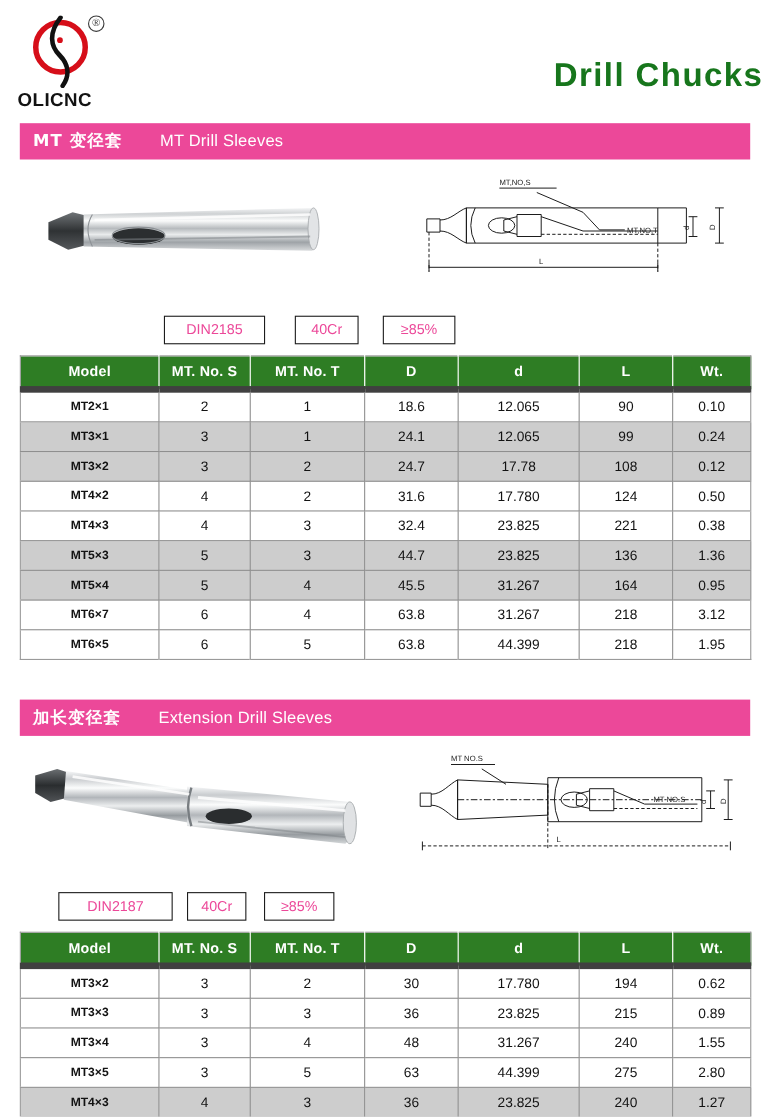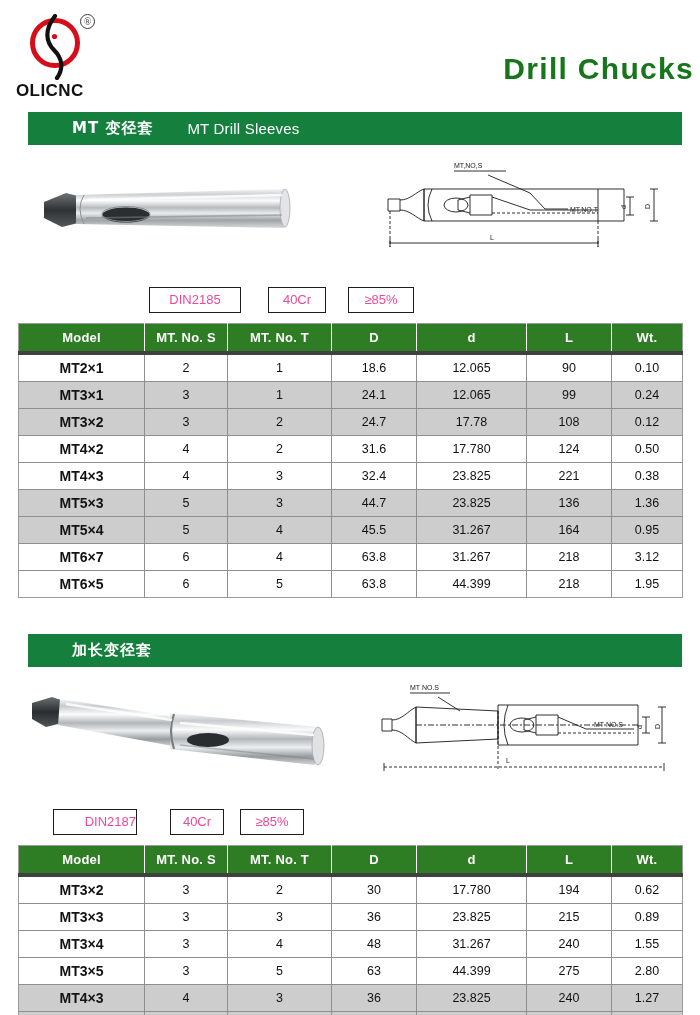--- a/index.html
+++ b/index.html
@@ -82,26 +82,25 @@
     font-weight: bold;
     color: #17761c;
     letter-spacing: 1.3px;
     font-family: "Liberation Sans", sans-serif;
   }
 
   
   .section-bar {
     position: relative;
     height: 33px;
-    background: #15803d;
-    margin: 0 18px 0 28px;
+    background: #ec4899;
+    margin: 0 18px 0 18px;
     color: #ffffff;
     display: flex;
     align-items: center;
-    padding-left: 32px;
   }
   .section-bar .cn {
     font-size: 15px;
     font-weight: bold;
     margin-left: 12px;
     font-family: "DejaVu Sans", "Liberation Sans", sans-serif;
     letter-spacing: 1px;
   }
   .section-bar .en {
     font-size: 15px;
@@ -159,37 +158,37 @@
     table-layout: fixed;
     border: 1px solid #9a9a9a;
   }
   .spec-table th {
     background: #2e7d24;
     color: #ffffff;
     font-size: 13px;
     font-weight: bold;
     height: 25px;
     border-right: 1px solid #ffffff;
-    border-bottom: 4px solid #404040;
+    border-bottom: 6px solid #404040;
     letter-spacing: 0.2px;
   }
   .spec-table th:last-child { border-right: none; }
   .spec-table td {
     font-size: 12.5px;
     color: #121212;
     height: 24px;
     text-align: center;
     border-right: 1px solid #8f8f8f;
     border-bottom: 1px solid #8f8f8f;
   }
   .spec-table td:last-child { border-right: none; }
   .spec-table tr:last-child td { border-bottom: none; }
   .spec-table td.model {
     font-weight: bold;
-    font-size: 14px;
+    font-size: 11px;
   }
   .spec-table tr.shaded td { background: #cdcdcd; }
   .spec-table tr.plain td { background: #ffffff; }
 
   .gap-lg { height: 36px; }
 </style>
 </head>
 <body>
 
 <div class="page-header">
@@ -408,20 +407,21 @@
         <td>218</td>
         <td>1.95</td>
       </tr>
     </tbody>
 </table>
 
 <div class="gap-lg"></div>
 
 <div class="section-bar">
   <span class="cn">加长变径套</span>
+  <span class="en">Extension Drill Sleeves</span>
 </div>
 
 <div class="product-row">
   <div class="photo-wrap" style="left:0px;top:6px;width:330px;">
     <svg viewBox="0 0 330 110" width="330" height="110">
       <defs>
         <linearGradient id="steel2" x1="0" y1="0" x2="0" y2="1">
           <stop offset="0%" stop-color="#f6f7f8"></stop>
           <stop offset="15%" stop-color="#c9cccf"></stop>
           <stop offset="32%" stop-color="#fbfcfc"></stop>
@@ -480,21 +480,21 @@
         <text x="218" y="60">MT NO.S</text>
         <text x="266" y="62" transform="rotate(-90 266 62)">d</text>
         <text x="284" y="62" transform="rotate(-90 284 62)">D</text>
         <text x="130" y="96">L</text>
       </g>
     </svg>
   </div>
 </div>
 
 <div class="badge-row">
-  <div class="badge" style="left:35px;width:84px;text-align:right;">DIN2187</div>
+  <div class="badge" style="left:35px;width:104px;">DIN2187</div>
   <div class="badge" style="left:152px;width:54px;">40Cr</div>
   <div class="badge" style="left:222px;width:64px;">≥85%</div>
 </div>
 
 <table class="spec-table">
   <colgroup>
     <col style="width:126px">
       <col style="width:83px">
       <col style="width:104px">
     <col style="width:85px">

